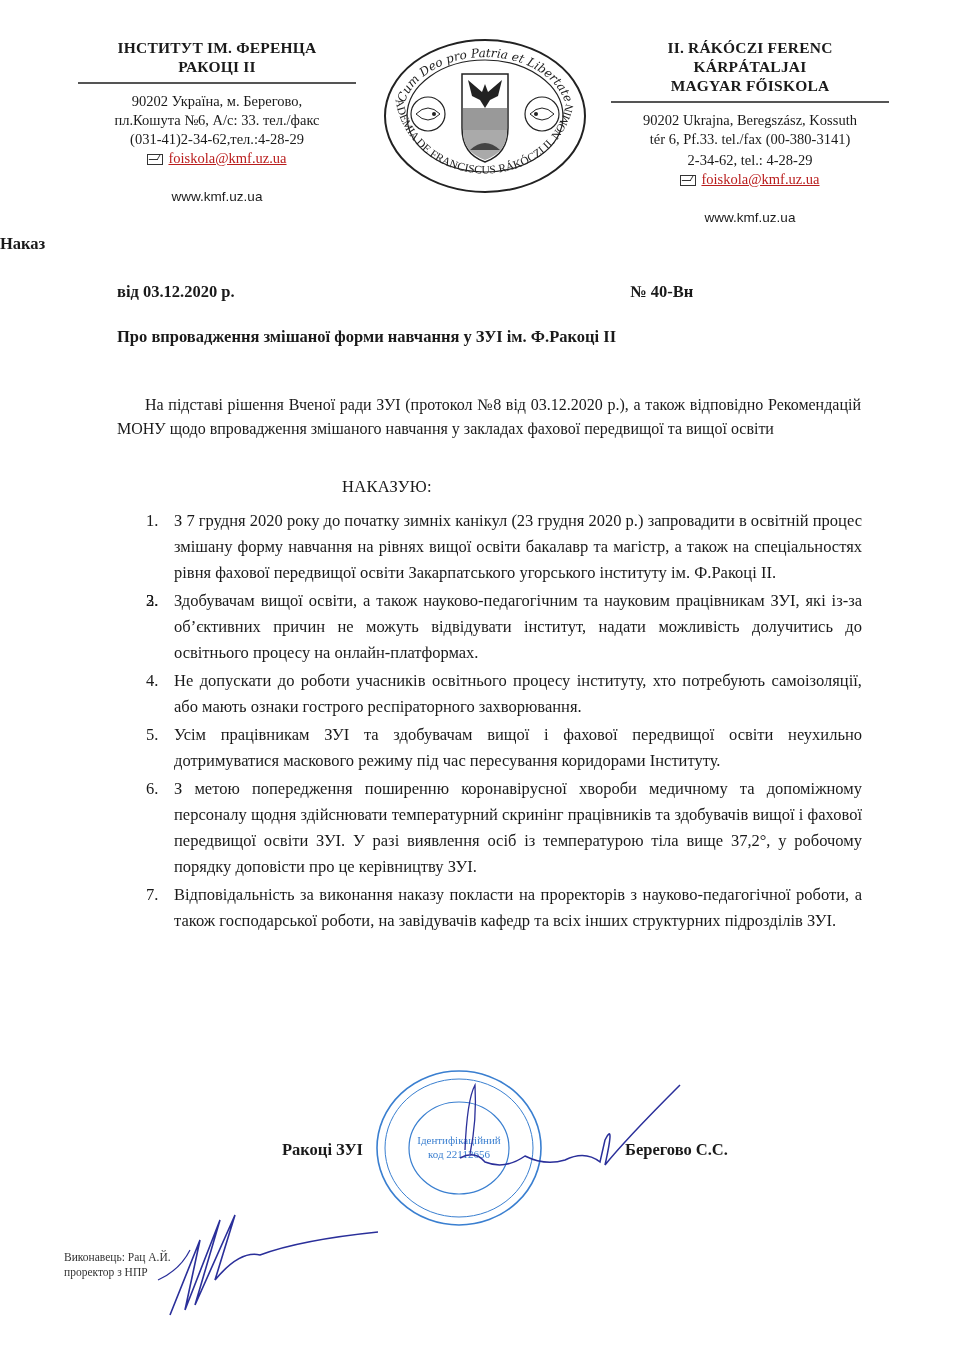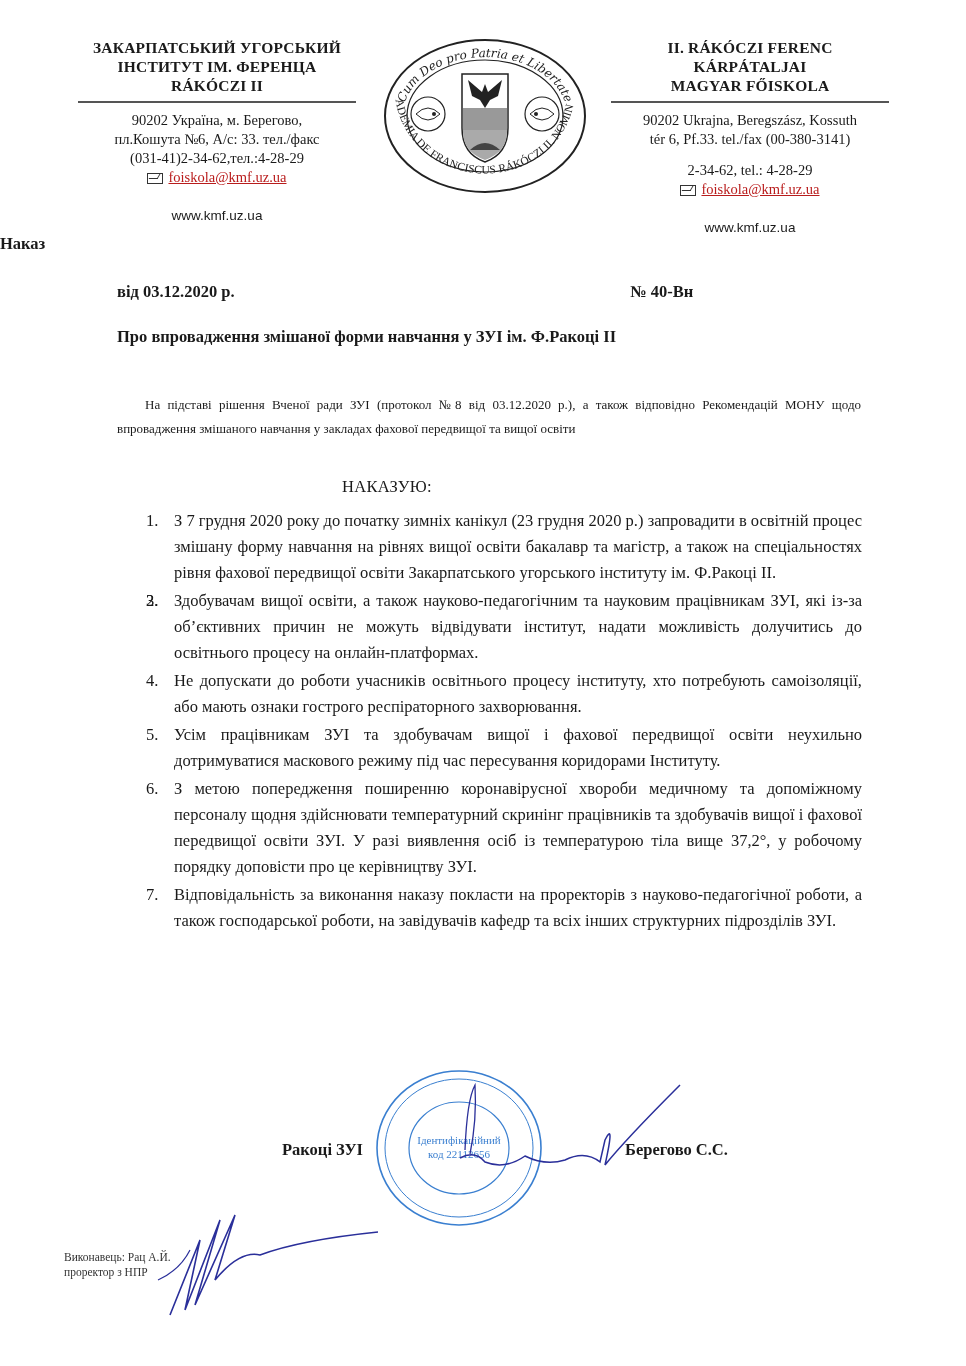--- a/index.html
+++ b/index.html
@@ -21,41 +21,40 @@
   .mail-icon::after { content: ""; position: absolute; left: 2px; top: 0; width: 8px; height: 4px; border-bottom: 1px solid #333; border-right: 1px solid #333; transform: skewX(-30deg); }
 
   
   .crest { position: absolute; left: 382px; top: 36px; width: 206px; height: 158px; }
 
   
   .title { position: absolute; top: 234px; left: 0; width: 820px; text-align: left; font-weight: bold; font-size: 16.5px; }
   .date { position: absolute; top: 282px; left: 117px; font-weight: bold; font-size: 16.5px; }
   .number { position: absolute; top: 282px; left: 630px; font-weight: bold; font-size: 16.5px; }
   .subject { position: absolute; top: 327px; left: 117px; font-weight: bold; font-size: 16.5px; }
-  .preamble { position: absolute; top: 393px; left: 117px; width: 744px; font-size: 13px; line-height: 24px; text-align: justify; text-indent: 28px; }
+  .preamble { position: absolute; top: 393px; left: 117px; width: 744px; font-size: 16px; line-height: 24px; text-align: justify; text-indent: 28px; }
   .order-word { position: absolute; top: 477px; left: 0; width: 774px; text-align: center; font-size: 16.5px; letter-spacing: 0.3px; }
   .items { position: absolute; top: 508px; left: 140px; width: 722px; margin: 0; padding: 0; list-style: none; }
   .items li { position: relative; padding-left: 34px; font-size: 16.5px; line-height: 26px; text-align: justify; margin-bottom: 2px; }
   .items li .num { position: absolute; left: 6px; top: 0; }
 
   
   .rector { position: absolute; top: 1140px; left: 282px; font-weight: bold; font-size: 16.5px; }
   .rector-name { position: absolute; top: 1140px; left: 625px; font-weight: bold; font-size: 16.5px; }
   .stamp { position: absolute; left: 374px; top: 1068px; width: 170px; height: 160px; }
   .sig { position: absolute; left: 455px; top: 1080px; width: 230px; height: 110px; }
   .executor { position: absolute; top: 1250px; left: 64px; font-size: 11.5px; line-height: 15px; color: #333; }
   .sig2 { position: absolute; left: 150px; top: 1210px; width: 230px; height: 110px; }
 </style>
 </head>
 <body>
 
 <div class="hdr hdr-left">
-  <div class="hdr-title">ЗАКАРПАТСЬКИЙ УГОРСЬКИЙ</div>
   <div class="hdr-title">ІНСТИТУТ ІМ. ФЕРЕНЦА</div>
-  <div class="hdr-title">RÁKÓCZI II</div>
+  <div class="hdr-title">РАКОЦІ II</div>
   <div class="hdr-rule"></div>
   <div class="hdr-line">90202 Україна, м. Берегово,</div>
   <div class="hdr-line">пл.Кошута №6, А/с: 33. тел./факс</div>
   <div class="hdr-line">(031-41)2-34-62,тел.:4-28-29</div>
   <div class="hdr-mail">
     <span class="mail-icon"></span><a>foiskola@kmf.uz.ua</a>
   </div>
   <div class="hdr-web">www.kmf.uz.ua</div>
 </div>
 
@@ -84,21 +83,21 @@
   <circle cx="154" cy="78" r="2" fill="#222"></circle>
 </svg>
 
 <div class="hdr hdr-right">
   <div class="hdr-title">II. RÁKÓCZI FERENC</div>
   <div class="hdr-title">KÁRPÁTALJAI</div>
   <div class="hdr-title">MAGYAR FŐISKOLA</div>
   <div class="hdr-rule"></div>
   <div class="hdr-line">90202 Ukrajna, Beregszász, Kossuth</div>
   <div class="hdr-line">tér 6, Pf.33. tel./fax (00-380-3141)</div>
-  <div class="hdr-line" style="margin-top:12px">2-34-62, tel.: 4-28-29</div>
+  <div class="hdr-line" style="margin-top:2px">2-34-62, tel.: 4-28-29</div>
   <div class="hdr-mail">
     <span class="mail-icon"></span><a>foiskola@kmf.uz.ua</a>
   </div>
   <div class="hdr-web">www.kmf.uz.ua</div>
 </div>
 
 <div class="title">Наказ</div>
 <div class="date">від 03.12.2020 р.</div>
 <div class="number">№ 40-Вн</div>
 <div class="subject">Про впровадження змішаної форми навчання у ЗУІ ім. Ф.Ракоці ІІ</div>

